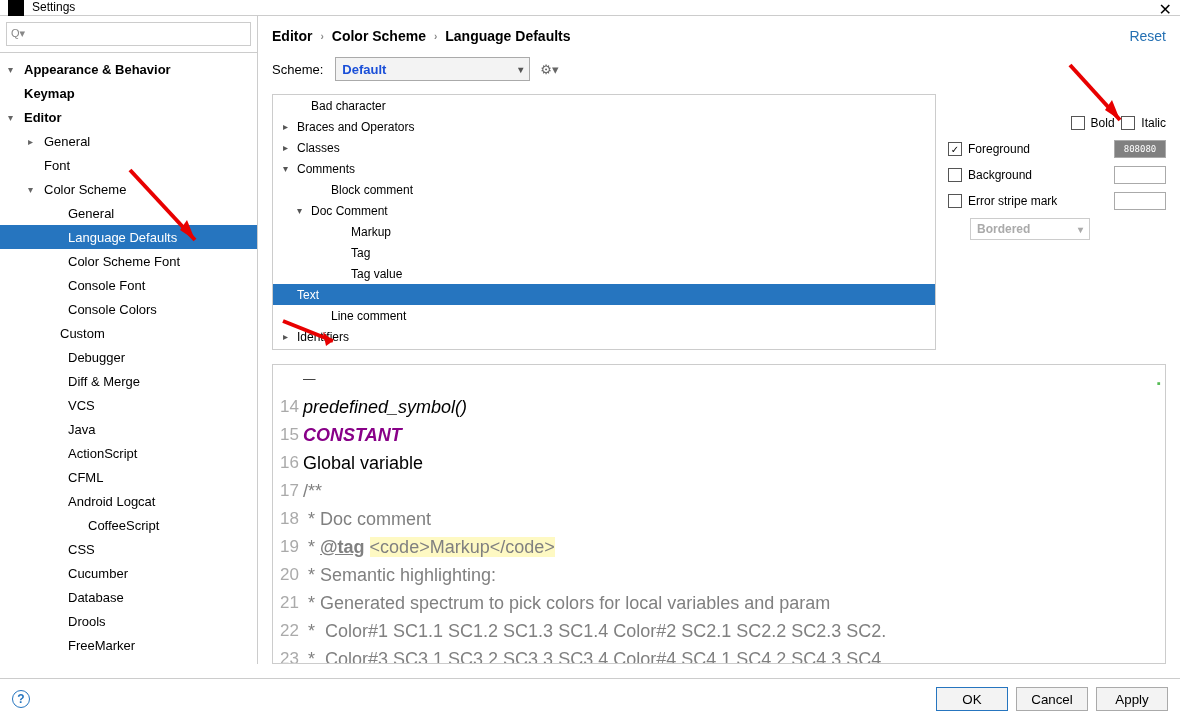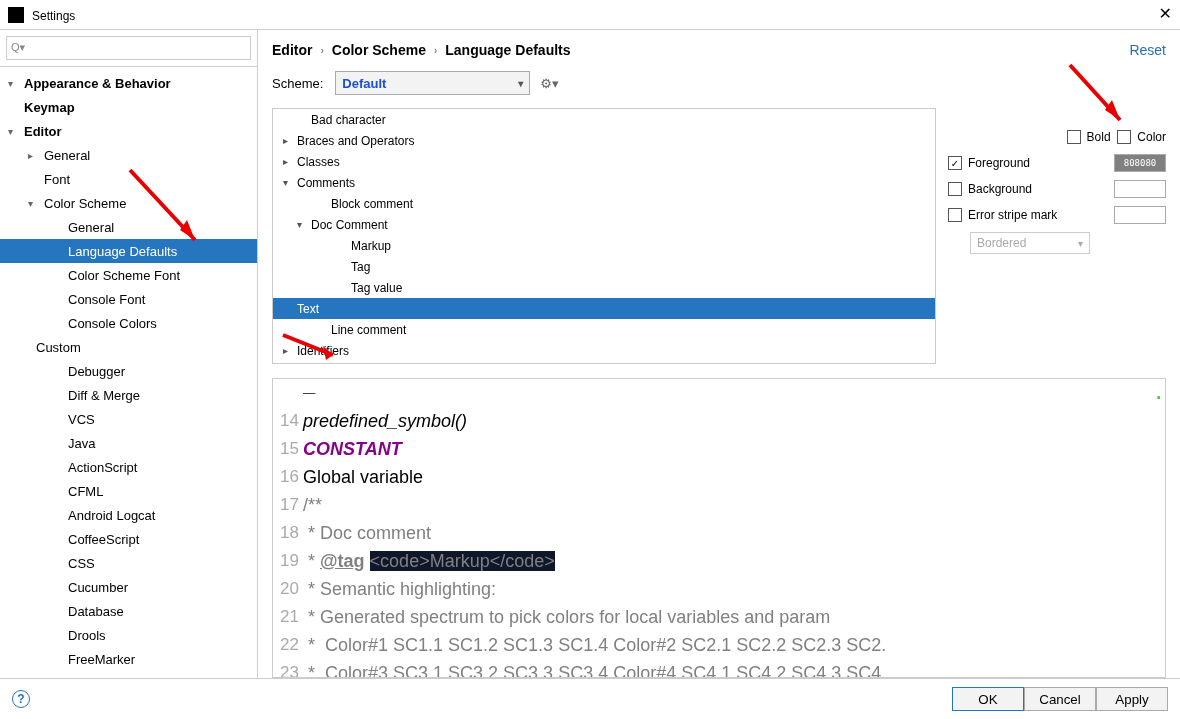--- a/index.html
+++ b/index.html
@@ -1,17 +1,17 @@
 <!DOCTYPE html>
 <html><head>
 <meta charset="utf-8">
 <style>
 * { box-sizing: border-box; margin: 0; padding: 0; font-family: "Segoe UI", Arial, sans-serif; }
 body { width: 1180px; height: 719px; background: #fff; font-size: 13px; overflow: hidden; position: relative; }
-.titlebar { height: 30px; border-bottom: 1px solid #ccc; display: flex; align-items: flex-end; padding: 6px 8px; }
+.titlebar { height: 16px; border-bottom: 1px solid #ccc; display: flex; align-items: flex-start; padding: 0 8px; }
 .titlebar .app-icon { width: 16px; height: 16px; background: #000; margin-right: 8px; display: flex; align-items: center; justify-content: center; }
 .titlebar .title { flex: 1; font-size: 12px; }
 .titlebar .close { font-size: 16px; cursor: pointer; }
 .main { display: flex; height: 648px; }
 .sidebar { width: 258px; border-right: 1px solid #ccc; display: flex; flex-direction: column; }
 .search { padding: 6px; border-bottom: 1px solid #ccc; }
 .search input { width: 100%; height: 24px; border: 1px solid #ccc; padding: 2px 6px 2px 20px; background: #fff; font-size: 12px; }
 .search-wrap { position: relative; }
 .search-ic { position: absolute; left: 5px; top: 5px; color: #888; font-size: 11px; }
 .tree { flex: 1; overflow: auto; padding: 4px 0; }
@@ -34,36 +34,36 @@
 .outline { flex: 1; border: 1px solid #ccc; overflow: auto; }
 .outline .row { display: flex; align-items: center; height: 21px; padding-left: 10px; cursor: pointer; font-size: 12px; }
 .outline .row .ar { width: 14px; color: #555; font-size: 10px; }
 .outline .row.sel { background: #2675bf; color: #fff; }
 .props { width: 230px; padding: 16px 0 0 12px; font-size: 12px; }
 .props .prow { display: flex; align-items: center; height: 26px; }
 .props .chk { width: 14px; height: 14px; border: 1px solid #555; margin-right: 6px; display: inline-flex; align-items: center; justify-content: center; font-size: 10px; }
 .props .chk.on::after { content: "✓"; color: #000; }
 .props .swatch { width: 52px; height: 18px; border: 1px solid #aaa; margin-left: auto; }
 .props .sw808080 { background: #808080; color:#fff; font-size:9px; text-align:center; line-height:16px; font-family: monospace;}
-.props .eff { width: 120px; height: 22px; border: 1px solid #ccc; color: #aaa; padding: 2px 6px; margin-top: 4px; display: flex; align-items: center; margin-left: 22px; }
+.props .eff { width: 120px; height: 22px; border: 1px solid #ccc; color: #aaa; padding: 2px 6px; margin-top: 4px; display: flex; align-items: center; margin-left: 22px; font-weight: bold; }
 .props .boldrow { justify-content: flex-end; gap: 0; }
 .preview { flex: 1; border: 1px solid #ccc; margin-top: 14px; overflow: hidden; font-family: 'Consolas','Menlo',monospace; font-size: 18px; position: relative; line-height: 28px; background: #fff; }
 .preview .line { display: flex; align-items: center; white-space: pre; }
 .preview .ln { width: 30px; text-align: right; color: #aaa; padding-right: 4px; font-size: 17px; }
 .preview .code { flex: 1; }
 .c-gray { color: #808080; }
 .c-purple { color: #880088; font-weight: bold; font-style: italic; }
 .c-italic { font-style: italic; }
 .c-tag { text-decoration: underline; font-weight: bold; }
-.c-mark { background: #0f172a; }
+.c-mark { background: #fef9c3; }
 .preview .grad { position: absolute; right: 4px; top: 4px; color: #5b5; font-size: 11px; }
 .preview .truncated { color: #444; font-weight: bold; }
 .footer { position: absolute; left: 0; right: 0; bottom: 0; height: 41px; border-top: 1px solid #ccc; display: flex; align-items: center; padding: 0 12px; }
 .footer .help { color: #2675bf; font-size: 16px; font-weight: bold; border: 1px solid #2675bf; border-radius: 50%; width: 18px; height: 18px; display:flex; align-items:center; justify-content:center; font-size:12px;}
-.footer .btns { margin-left: auto; display: flex; }
+.footer .btns { margin-left: auto; display: flex; gap: 8px; }
 .footer button { width: 72px; height: 24px; border: 1px solid #aaa; background: #f3f3f3; cursor: pointer; }
 .footer button.primary { border-color: #2675bf; }
 .arrow-annot { position: absolute; pointer-events: none; }
 svg.ann path { stroke: #e80000; stroke-width: 4; fill: none; }
 svg.ann polygon { fill: #e80000; }
 </style>
 </head>
 <body>
 
 <div class="titlebar">
@@ -113,21 +113,21 @@
         </div>
         <div class="node l3" style="padding-left: 68px;">
           <span>Color Scheme Font</span>
         </div>
         <div class="node l3" style="padding-left: 68px;">
           <span>Console Font</span>
         </div>
         <div class="node l3" style="padding-left: 68px;">
           <span>Console Colors</span>
         </div>
-        <div class="node l3" style="padding-left: 36px;">
+        <div class="node l3" style="padding-left: 60px;">
           <span>Custom</span>
         </div>
         <div class="node l3" style="padding-left: 68px;">
           <span>Debugger</span>
         </div>
         <div class="node l3" style="padding-left: 68px;">
           <span>Diff &amp; Merge</span>
         </div>
         <div class="node l3" style="padding-left: 68px;">
           <span>VCS</span>
@@ -137,21 +137,21 @@
         </div>
         <div class="node l3" style="padding-left: 68px;">
           <span>ActionScript</span>
         </div>
         <div class="node l3" style="padding-left: 68px;">
           <span>CFML</span>
         </div>
         <div class="node l3" style="padding-left: 68px;">
           <span>Android Logcat</span>
         </div>
-        <div class="node l3" style="padding-left: 68px;">
+        <div class="node l3" style="padding-left: 88px;">
           <span>CoffeeScript</span>
         </div>
         <div class="node l3" style="padding-left: 68px;">
           <span>CSS</span>
         </div>
         <div class="node l3" style="padding-left: 68px;">
           <span>Cucumber</span>
         </div>
         <div class="node l3" style="padding-left: 68px;">
           <span>Database</span>
@@ -231,21 +231,21 @@
           </div>
           <div class="row" style="padding-left: 10px;">
             <span class="ar">▸</span>
             <span>Identifiers</span>
           </div>
         </div>
       <div class="props">
         <div class="prow boldrow">
           <span class="chk"></span><span>Bold</span>
           &nbsp;&nbsp;
-          <span class="chk"></span><span>Color</span>
+          <span class="chk"></span><span>Italic</span>
         </div>
         <div class="prow">
           <span class="chk on"></span>
           <span>Foreground</span>
           <span class="swatch sw808080">808080</span>
         </div>
         <div class="prow">
           <span class="chk"></span>
           <span>Background</span>
           <span class="swatch"></span>

